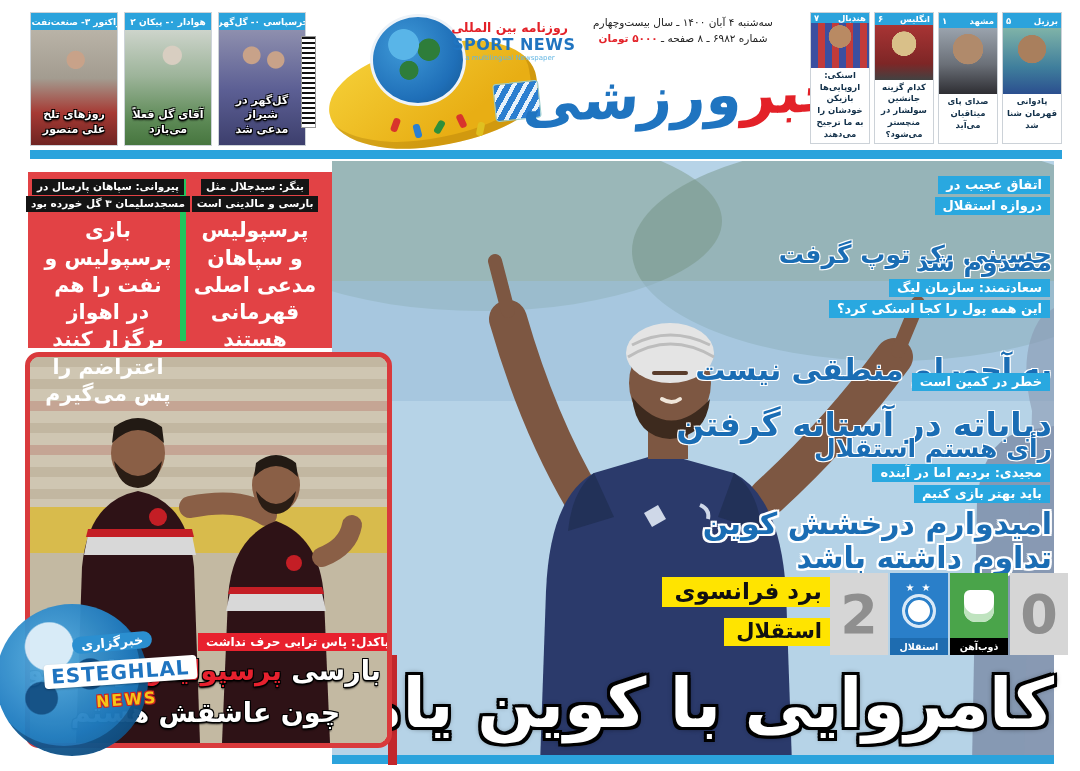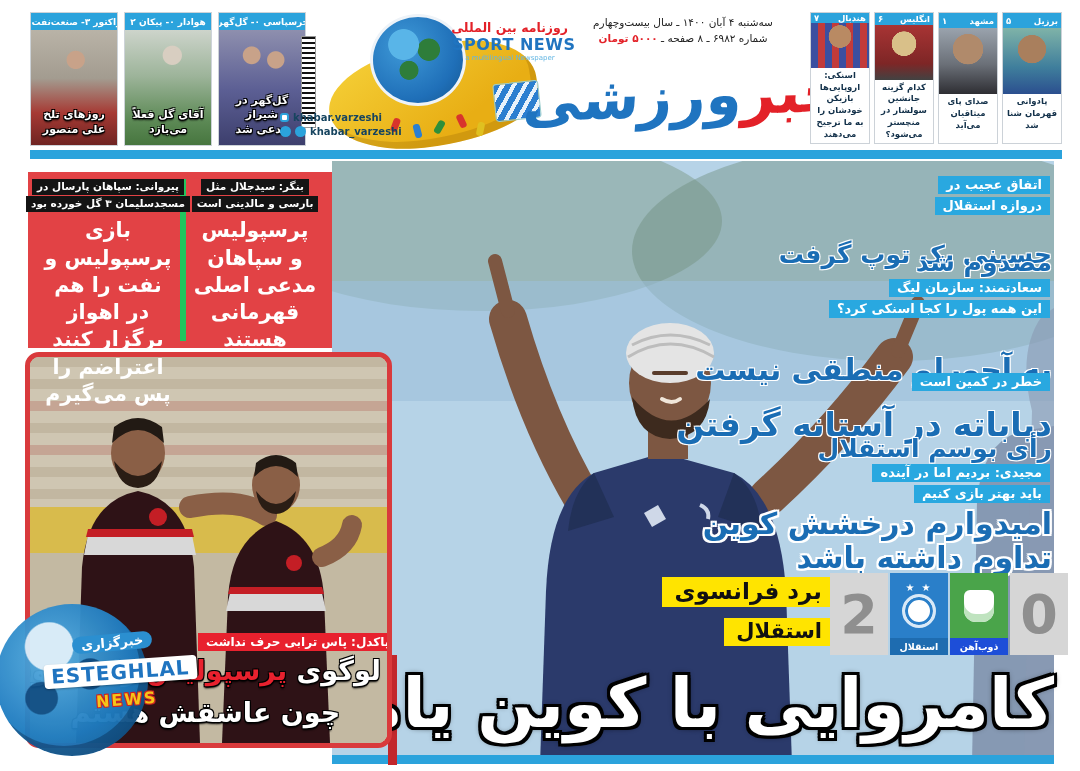--- a/index.html
+++ b/index.html
@@ -74,21 +74,21 @@
 
   
   .ytag { position:absolute; background:#ffe400; color:#111; font-weight:900; font-size:23px; padding:1px 12px 3px; direction:rtl; white-space:nowrap; }
   .score-strip { position:absolute; right:12px; top:573px; display:flex; gap:2px; }
   .scell { width:58px; height:82px; }
   .snum { background:#d6d6d6; color:#8f8f8f; font-size:54px; font-weight:bold; display:flex; align-items:center; justify-content:center; }
   .steam { display:flex; flex-direction:column; }
   .steam .logo { flex:1; display:flex; flex-direction:column; align-items:center; justify-content:center; gap:1px; }
   .steam .tname { height:17px; font-size:9.5px; font-weight:bold; color:#fff; display:flex; align-items:center; justify-content:center; direction:rtl; }
   .t-est .logo { background:#2a7fc9; } .t-est .tname { background:#1e6cb0; }
-  .t-zob .logo { background:#4aa44a; } .t-zob .tname { background:#1d4ed8; }
+  .t-zob .logo { background:#4aa44a; } .t-zob .tname { background:#000000; }
   .stars { color:#fff; font-size:10px; letter-spacing:2px; line-height:1; }
   .crest-e { width:34px; height:34px; border-radius:50%; background:#fff; border:3px solid #d9e9f7; box-shadow:inset 0 0 0 3px #2a7fc9; }
   .crest-z { width:30px; height:32px; background:#fff; border-radius:6px 6px 12px 12px; box-shadow:inset 0 -8px 0 #bfe3bf; }
 
   
   .red-strip { position:absolute; left:388px; top:655px; width:9px; height:110px; background:#c2272c; }
   .big-headline { position:absolute; left:420px; right:26px; top:664px; text-align:center; color:#fff; font-size:68px; font-weight:900; direction:rtl; white-space:nowrap; }
 
   
   .inset { position:absolute; left:25px; top:352px; width:367px; height:396px; border:5px solid #d93a3c; border-radius:14px; overflow:hidden; background:#cfc6b2; }
@@ -152,31 +152,20 @@
     <span class="picto" style="left:92px;top:118px;background:#2b7fd0;transform:rotate(-15deg);"></span>
     <span class="picto" style="left:114px;top:114px;background:#2e8f3a;transform:rotate(30deg);"></span>
     <span class="picto" style="left:136px;top:108px;background:#d8342c;transform:rotate(-25deg);"></span>
     <span class="picto" style="left:155px;top:116px;background:#e0c020;transform:rotate(12deg);"></span>
     <div class="flagtile"></div>
     <div class="globe"></div>
     <div class="mast-tag">
       <div class="fa">روزنامه بین المللی</div>
       <div class="en">SPORT NEWS</div>
       <div class="sub">a multilingual Newspaper</div>
-    </div>
-  </div>
-  <div class="socials">
-    <div class="row">
-      <span class="sic sq"></span>
-      <span>khabar.varzeshi</span>
-    </div>
-    <div class="row">
-      <span class="sic"></span>
-      <span class="sic"></span>
-      <span>khabar_varzeshi</span>
     </div>
   </div>
 
   <div class="brand-logo">
     <span class="p1">خبر</span>
       <span class="p2">ورزشی</span>
   </div>
 
   <div class="dateline">
     <div>سه‌شنبه ۴ آبان ۱۴۰۰ ـ سال بیست‌وچهارم</div>
@@ -255,21 +244,21 @@
   <div class="rk" style="top:197px;">دروازه استقلال</div>
   <div class="rh ol-ws" style="top:218px;font-size:25px;margin-top:22px;">حسینی یک توپ گرفت</div>
   <div class="rh ol-ws" style="top:248px;font-size:25px;">مصدوم شد</div>
 
   <div class="rk" style="top:279px;">سعادتمند: سازمان لیگ</div>
   <div class="rk" style="top:300px;">این همه پول را کجا اسنکی کرد؟</div>
   <div class="rh ol-ws" style="top:352px;font-size:30px;">به آجورلو منطقی نیست</div>
 
   <div class="rk" style="top:373px;">خطر در کمین است</div>
   <div class="rh ol-ws" style="top:405px;font-size:33px;text-align:right;">دیاباته در آستانه گرفتن</div>
-  <div class="rh ol-ws" style="top:434px;font-size:25px;">رأی بوسم استقلال</div>
+  <div class="rh ol-ws" style="top:434px;font-size:25px;">رأی هستم استقلال</div>
 
   <div class="rk" style="top:464px;">مجیدی: بردیم اما در آینده</div>
   <div class="rk" style="top:485px;">باید بهتر بازی کنیم</div>
   <div class="rh ol-w" style="top:506px;font-size:30px;">امیدوارم درخشش کوین</div>
   <div class="rh ol-w" style="top:540px;font-size:30px;">تداوم داشته باشد</div>
 
   <div class="ytag" style="right:246px;top:577px;">برد فرانسوی</div>
   <div class="ytag" style="right:246px;top:618px;font-size:21px;">استقلال</div>
 
   <div class="score-strip">
@@ -320,21 +309,21 @@
       <ellipse cx="246" cy="128" rx="24" ry="28" fill="#8a5f46"></ellipse>
       <path d="M224,120 q22,-22 44,0 l-2,-14 q-20,-16 -40,0 Z" fill="#221a14"></path>
       <path d="M226,134 q20,26 40,0 q-3,22 -20,23 q-17,-1 -20,-23 Z" fill="#2a1d15"></path>
       <path d="M192,386 L198,240 Q202,180 246,164 Q290,180 294,240 L300,386 Z" fill="#2e1216"></path>
       <path d="M200,236 h92 l4,18 H196 Z" fill="#d8d8d8"></path>
       <path d="M200,230 h92 l2,7 H198 Z" fill="#c41e25"></path>
       <circle cx="264" cy="206" r="8" fill="#c41e25"></circle>
       <path d="M292,200 Q318,190 322,168" stroke="#8a5f46" stroke-width="20" fill="none" stroke-linecap="round"></path>
     </svg>
     <div class="kick">پاکدل: پاس ترابی حرف نداشت</div>
-    <div class="hl ol-bs" style="top:298px;"><span>لوگوی </span><span class="red">پرسپولیس</span><span> را می‌بوسم</span></div>
+    <div class="hl ol-bs" style="top:298px;"><span>بارسی </span><span class="red">پرسپولیس</span><span> را می‌بوسم</span></div>
     <div class="hl ol-bs" style="top:340px;">چون عاشقش هستم</div>
   </div>
 
   <div class="red-box">
     <div class="red-col first">
       <div class="bkick">بنگر: سیدجلال مثل</div>
       <div class="bkick">بارسی و مالدینی است</div>
       <div class="red-hl">پرسپولیس و سپاهان مدعی اصلی قهرمانی هستند</div>
     </div>
     <div class="red-col">

